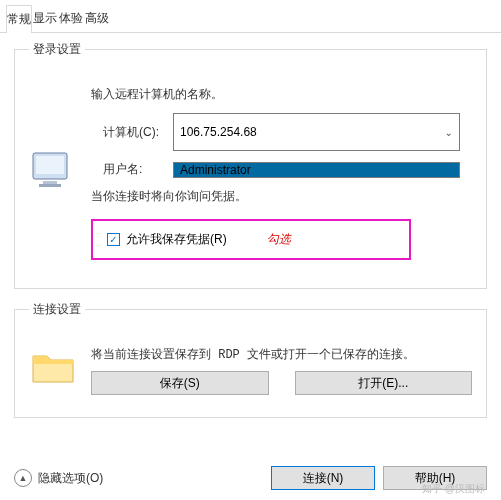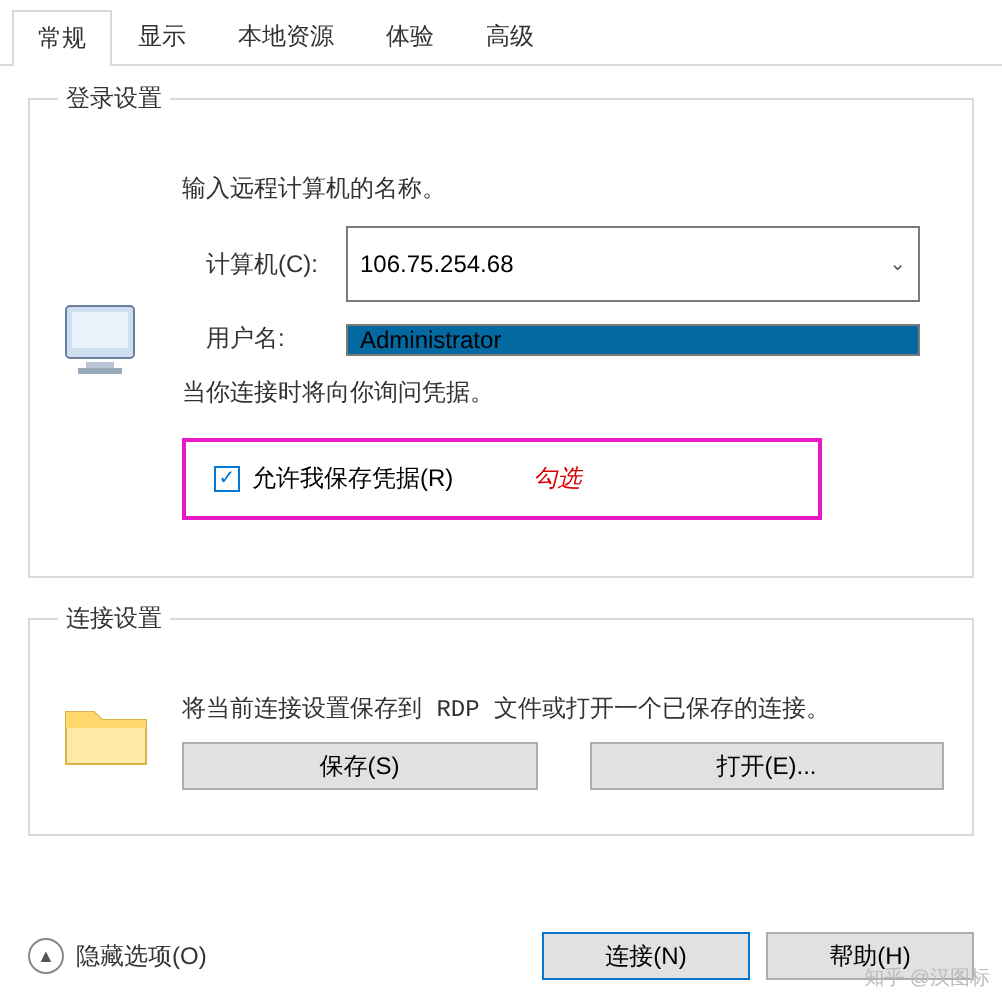--- a/index.html
+++ b/index.html
@@ -1,18 +1,18 @@
 <!DOCTYPE html>
 <html><head>
 <meta charset="utf-8">
 <style>
 * { box-sizing: border-box; margin: 0; padding: 0; font-family: "Microsoft YaHei", "Segoe UI", sans-serif; font-size: 12px; }
 body { background: #fff; width: 501px; height: 500px; position: relative; }
 .tabs { display: flex; border-bottom: 1px solid #d9d9d9; padding: 4px 6px 0 6px; }
-.tab { padding: 5px 12px; border: 1px solid transparent; border-bottom: none; color: #333; cursor: pointer; }
+.tab { padding: 5px 0; border: 1px solid transparent; border-bottom: none; color: #333; cursor: pointer; }
 .tab.active { border-color: #d9d9d9; background: #fff; position: relative; top: 1px; }
 .content { padding: 8px 14px; }
 fieldset { border: 1px solid #d9d9d9; padding: 10px 14px 14px 14px; margin-bottom: 12px; }
 legend { padding: 0 4px; color: #333; }
 .row { display: flex; align-items: center; margin: 8px 0; }
 .monitor-icon { width: 48px; height: 48px; margin-right: 14px; flex-shrink: 0; }
 .folder-icon { width: 48px; height: 40px; margin-right: 14px; flex-shrink: 0; }
 .form-area { flex: 1; }
 .form-row { display: flex; align-items: center; margin: 10px 12px; justify-content: center; }
 .label { width: 70px; color: #333; }
@@ -24,29 +24,28 @@
 .checkbox { width: 13px; height: 13px; border: 1px solid #0078d7; display: inline-flex; align-items: center; justify-content: center; margin-right: 6px; color: #0078d7; font-size: 10px; line-height: 1; }
 .annot { color: #d00; margin-left: 40px; font-style: italic; }
 .btn-row { display: flex; gap: 26px; margin-top: 8px; }
 .btn { flex: 1; border: 1px solid #adadad; background: #e1e1e1; height: 24px; text-align: center; line-height: 22px; cursor: pointer; }
 .footer { position: absolute; bottom: 10px; left: 0; right: 0; display: flex; align-items: center; padding: 0 14px; }
 .expand { display: flex; align-items: center; gap: 6px; color: #333; cursor: pointer; }
 .expand-circle { width: 18px; height: 18px; border: 1px solid #888; border-radius: 50%; display: flex; align-items: center; justify-content: center; font-size: 9px; color: #555; }
 .footer-btns { margin-left: auto; display: flex; gap: 8px; }
 .footer-btn { width: 104px; height: 24px; border: 1px solid #adadad; background: #e1e1e1; text-align: center; line-height: 22px; cursor: pointer; }
 .footer-btn.primary { border: 1.5px solid #0078d7; }
-.watermark { position: absolute; bottom: 4px; right: 6px; font-size: 10px; color: #bbb; }
+.watermark { position: absolute; bottom: 4px; right: 16px; font-size: 10px; color: #bbb; }
 </style>
 </head>
 <body>
 
 <div class="tabs">
   <div class="tab active">常规</div>
   <div class="tab">显示</div>
-  <div class="tab">本地资源</div>
   <div class="tab">体验</div>
   <div class="tab">高级</div>
 </div>
 
 <div class="content">
 
   <fieldset>
     <legend>登录设置</legend>
     <div class="row">
       <svg class="monitor-icon" viewBox="0 0 48 48">

